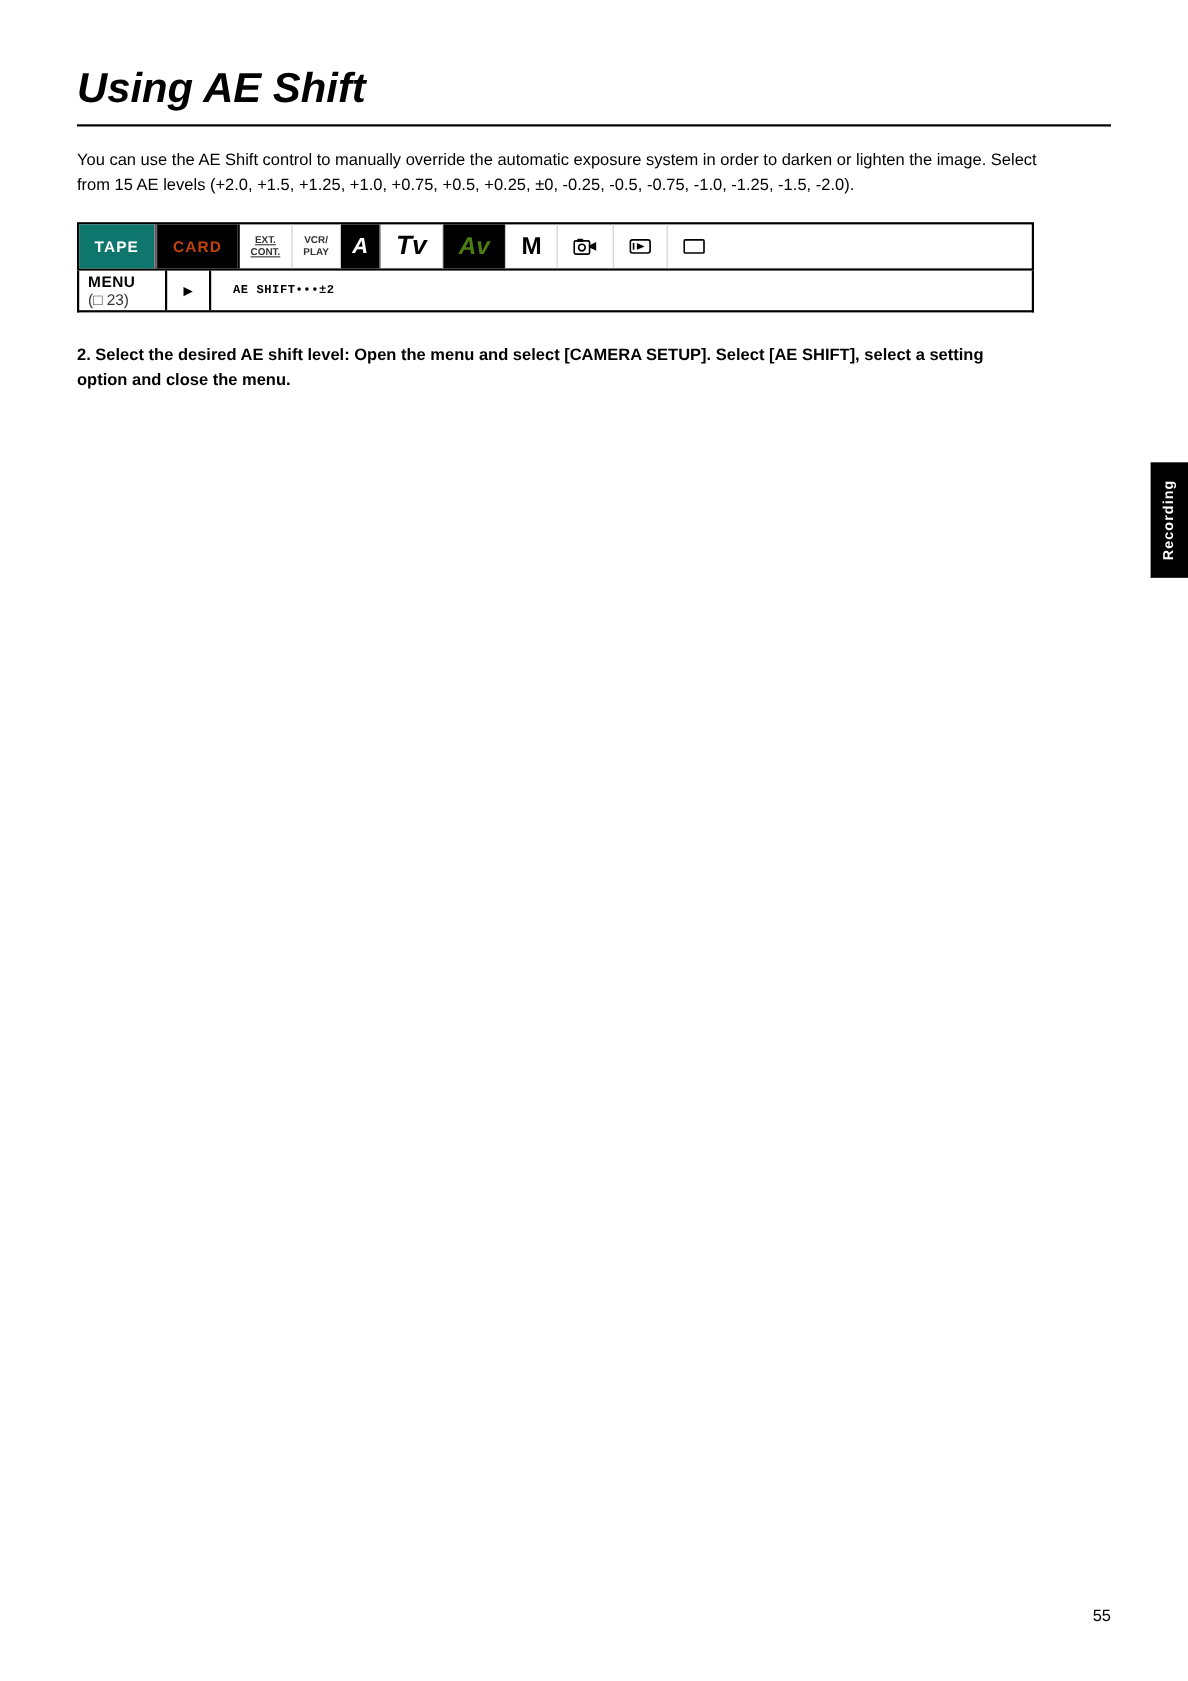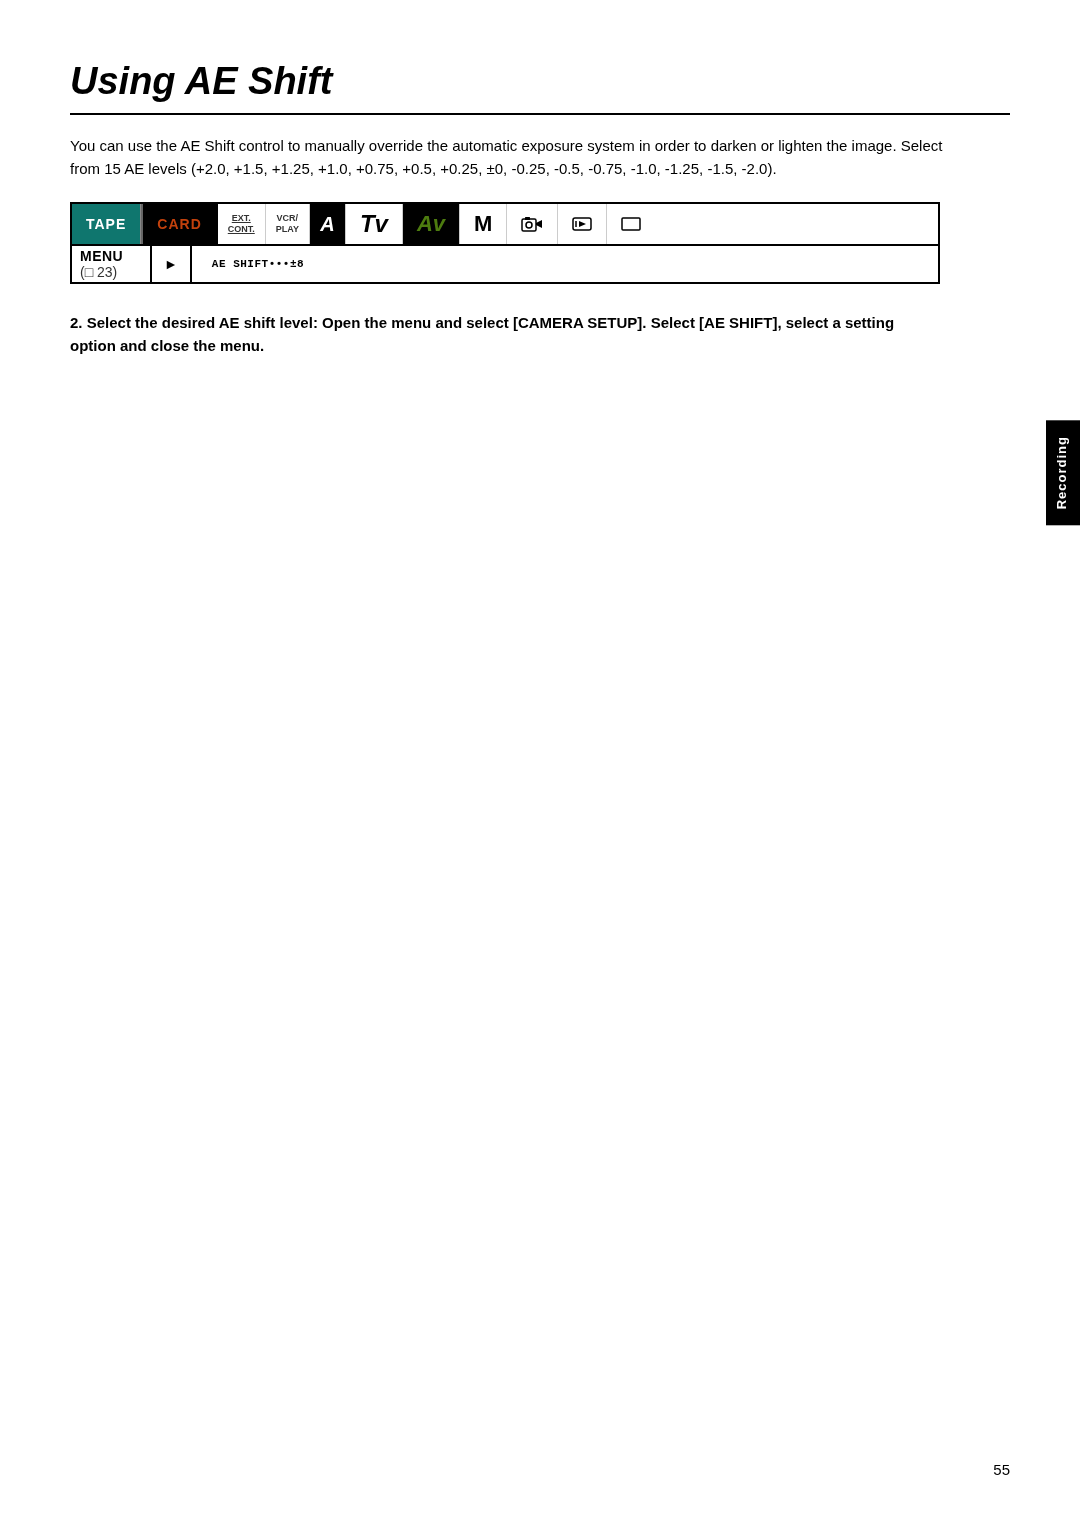--- a/index.html
+++ b/index.html
@@ -382,21 +382,21 @@
   <div class="menu-row">
 
     <div class="menu-label-box">
       <span class="menu-label-title">MENU</span>
       <span class="menu-label-sub">(□ 23)</span>
     </div>
 
 
     <div class="menu-arrow">►</div>
 
-    <div class="menu-ae-shift">AE SHIFT•••±8</div>
+    <div class="menu-ae-shift">AE SHIFT•••±2</div>
   </div>
 
   <div class="steps">
 
 
     <div class="step">
       <span class="step-number bold-text">2.</span>
       <span class="bold-text">Select the desired AE shift level: Open the menu and select [CAMERA SETUP]. Select [AE SHIFT], select a setting option and close the menu.</span>
     </div>
 

